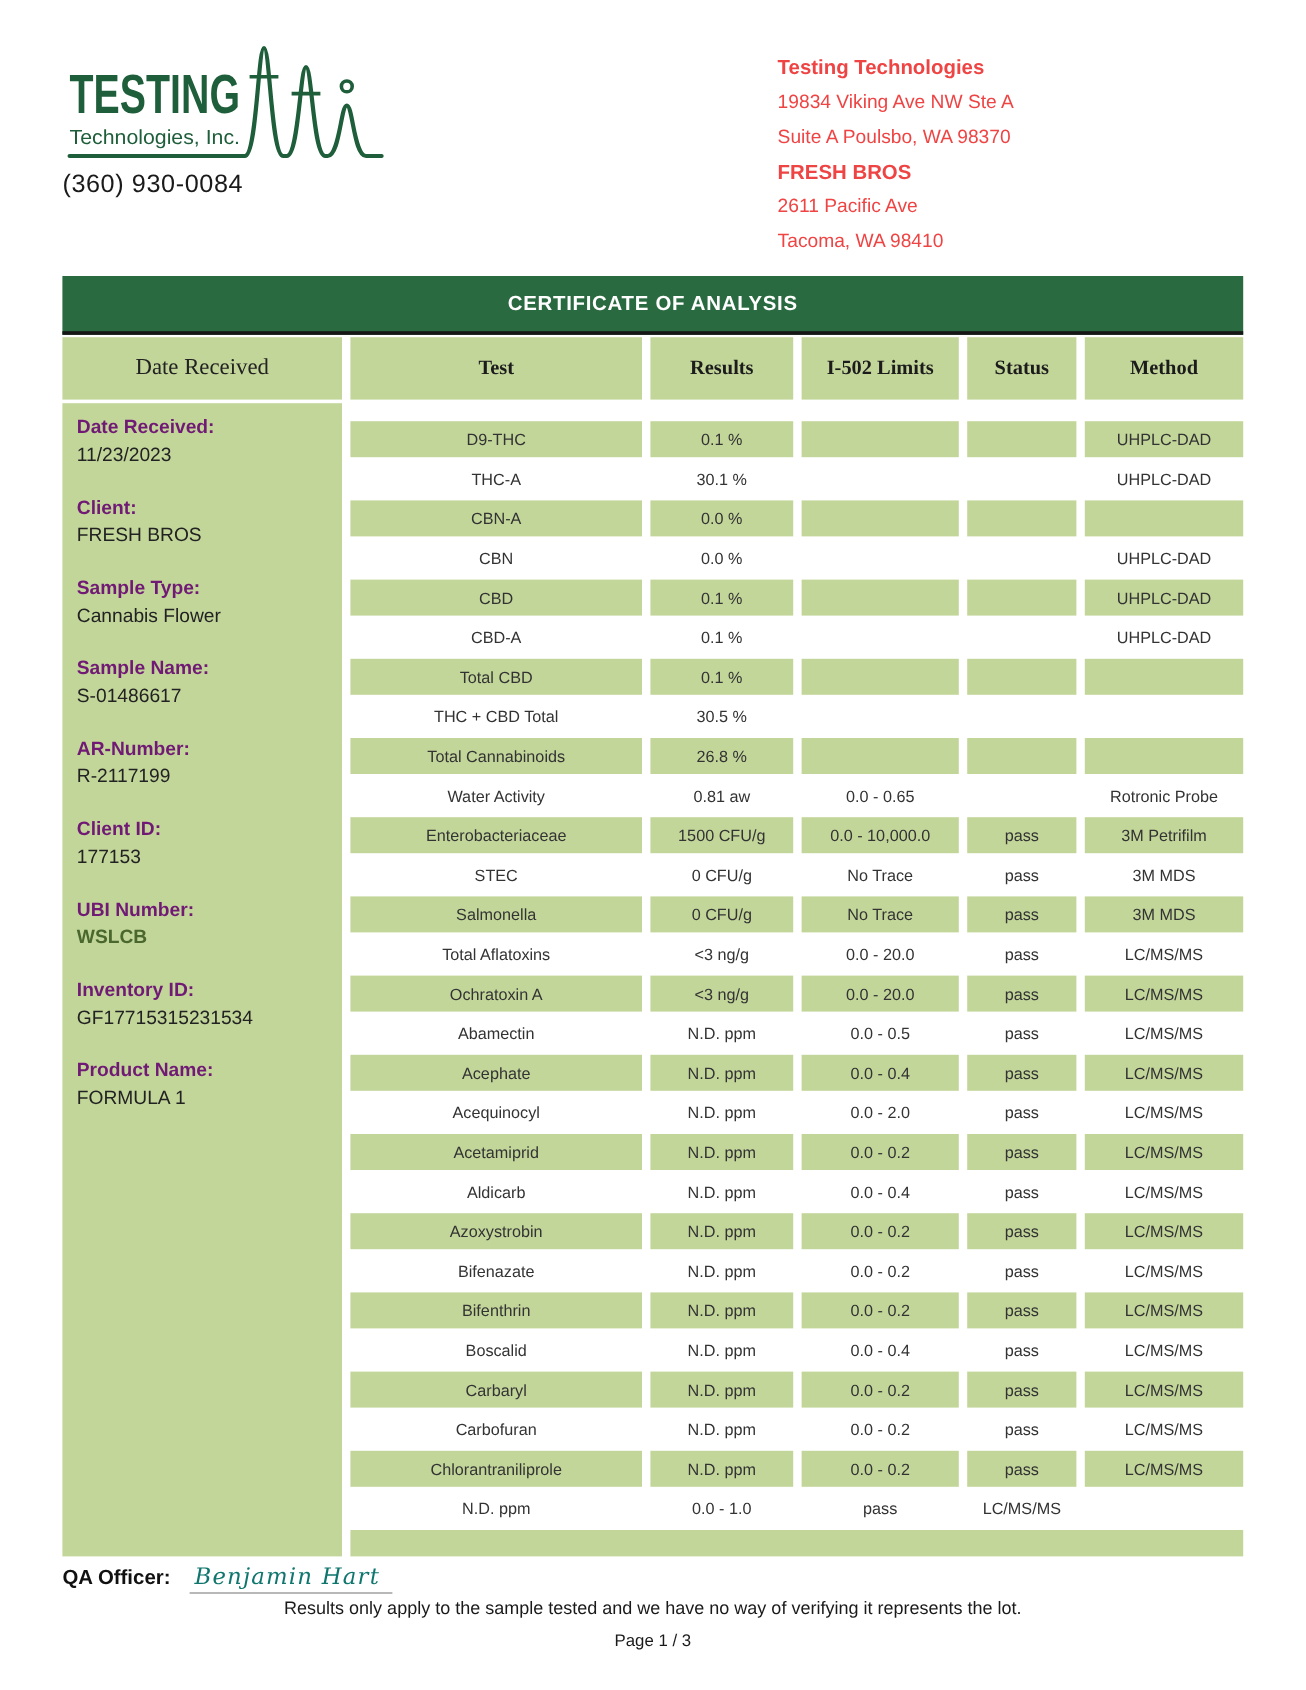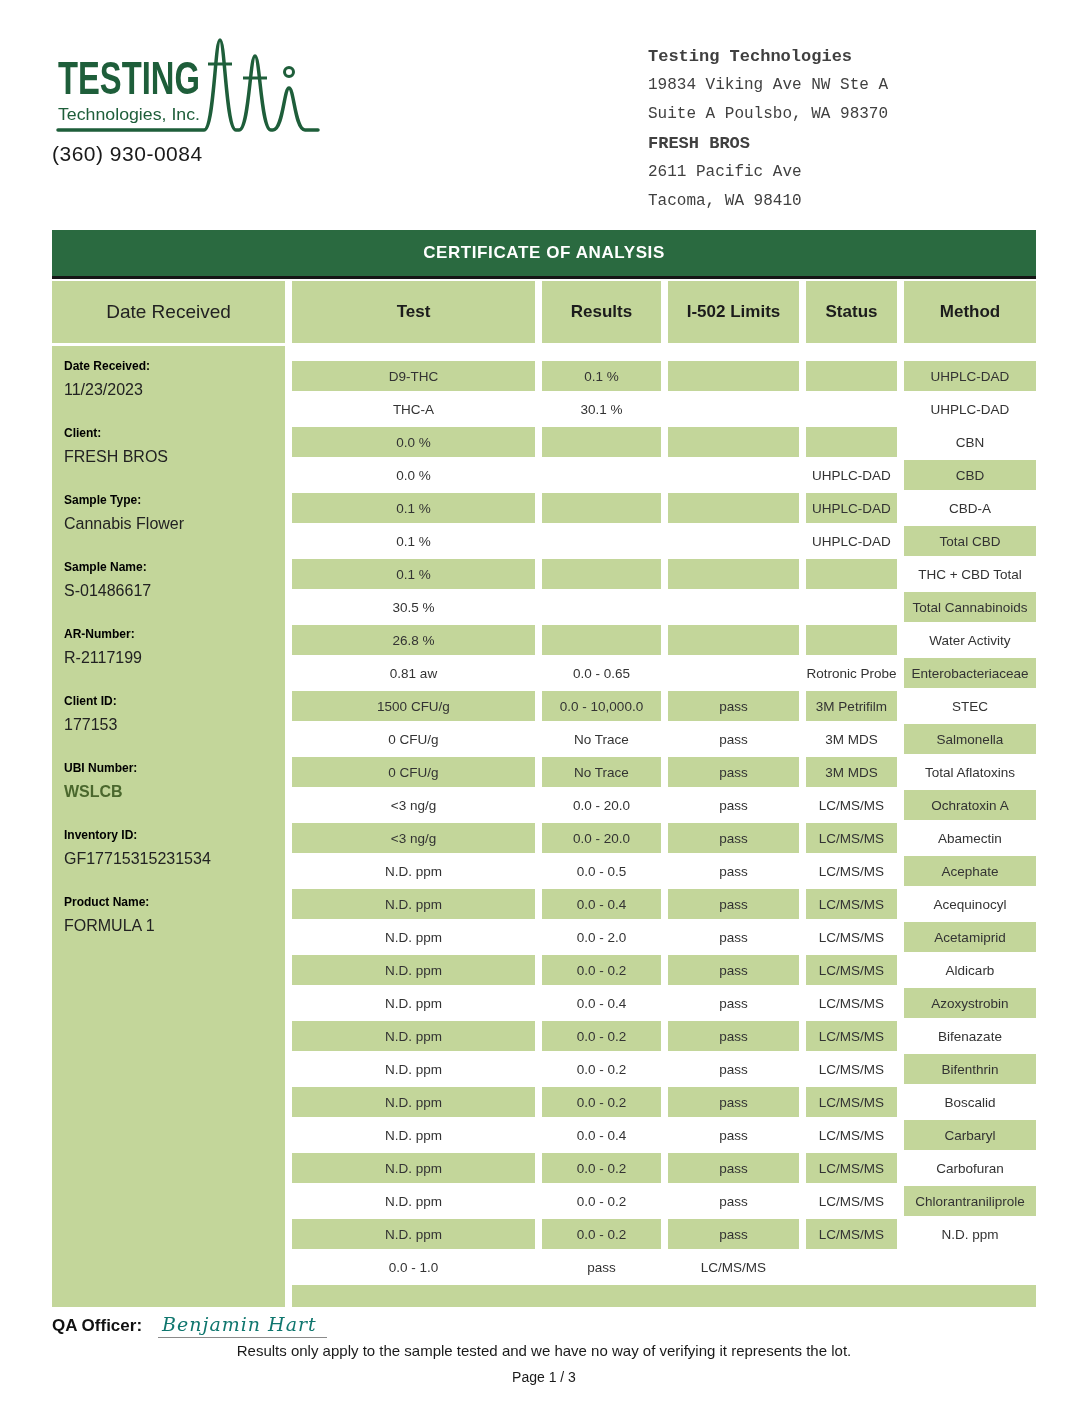--- a/index.html
+++ b/index.html
@@ -15,59 +15,59 @@
     overflow:hidden;
   }
   .page{padding:30px 52px 0 52px;}
 
   
   .top{display:flex;align-items:flex-start;}
   .logo-block{width:596px;}
   .logo-svg{display:block;}
   .phone{font-size:21px;color:#1a1a1a;margin-top:2px;letter-spacing:0.5px;}
   .addr-block{padding-top:12px;}
-  .addr-line{font-size:16px;line-height:29px;color:#404040;font-family:Liberation Mono, monospace;}
+  .addr-line{font-size:16px;line-height:29px;color:#ef4444;}
   .addr-name{font-weight:bold;font-size:17px;}
 
   
   .banner{
     margin-top:14px;height:46px;line-height:46px;
     background:var(--dark-green);color:#fff;text-align:center;
     font-weight:bold;font-size:17px;letter-spacing:0.6px;
     border-bottom:3px solid #161616;
   }
 
   
   .coa-grid{
     margin-top:2px;
     display:grid;
     grid-template-columns:233px 243px 119px 131px 91px 132px;
     column-gap:7px;row-gap:3px;
   }
   .hcell{
-    background:var(--light-green);height:62px;
+    background:var(--light-green);height:52px;
     display:flex;align-items:center;justify-content:center;
-    font-size:17px;font-weight:bold;color:#1c1c1c;
+    font-size:17px;font-weight:bold;color:#1c1c1c;font-family:Liberation Serif, serif;
   }
   .hcell.corner{font-weight:normal;font-size:19px;color:#222;}
   .cell{
     height:30px;display:flex;align-items:center;justify-content:center;
     font-size:13.5px;color:#333;white-space:nowrap;
   }
   .cell.green{background:var(--light-green);}
   .cell.white{background:#fff;}
   .spacer-cell{grid-column:2 / -1;height:12px;background:#fff;}
   .trailing-cell{grid-column:2 / -1;height:22px;background:var(--light-green);}
 
   .sidebar-cell{
     grid-column:1;background:var(--light-green);
     padding:9px 12px;box-sizing:border-box;
   }
   .field{margin-bottom:21px;}
-  .field-label{font-weight:bold;font-size:12px;line-height:23px;color:#000000;}
+  .field-label{font-weight:bold;font-size:16px;line-height:23px;color:#701a75;}
   .field-value{font-size:16px;line-height:23px;color:#222;}
   .field-value.accent{color:var(--accent-green);font-weight:bold;}
 
   
   .qa-row{margin-top:6px;display:flex;align-items:baseline;}
   .qa-label{font-weight:bold;font-size:17px;color:#111;}
   .signature{
     margin-left:16px;
     font-family:"DejaVu Serif",serif;font-style:italic;
     font-size:19px;letter-spacing:1px;color:#0f766e;
@@ -157,20 +157,21 @@
       <div class="cell green">D9-THC</div>
       <div class="cell green">0.1 %</div>
       <div class="cell green"></div>
       <div class="cell green"></div>
       <div class="cell green">UHPLC-DAD</div>
       <div class="cell white">THC-A</div>
       <div class="cell white">30.1 %</div>
       <div class="cell white"></div>
       <div class="cell white"></div>
       <div class="cell white">UHPLC-DAD</div>
+      <div class="cell green">CBN-A</div>
       <div class="cell green">0.0 %</div>
       <div class="cell green"></div>
       <div class="cell green"></div>
       <div class="cell green"></div>
       <div class="cell white">CBN</div>
       <div class="cell white">0.0 %</div>
       <div class="cell white"></div>
       <div class="cell white"></div>
       <div class="cell white">UHPLC-DAD</div>
       <div class="cell green">CBD</div>

